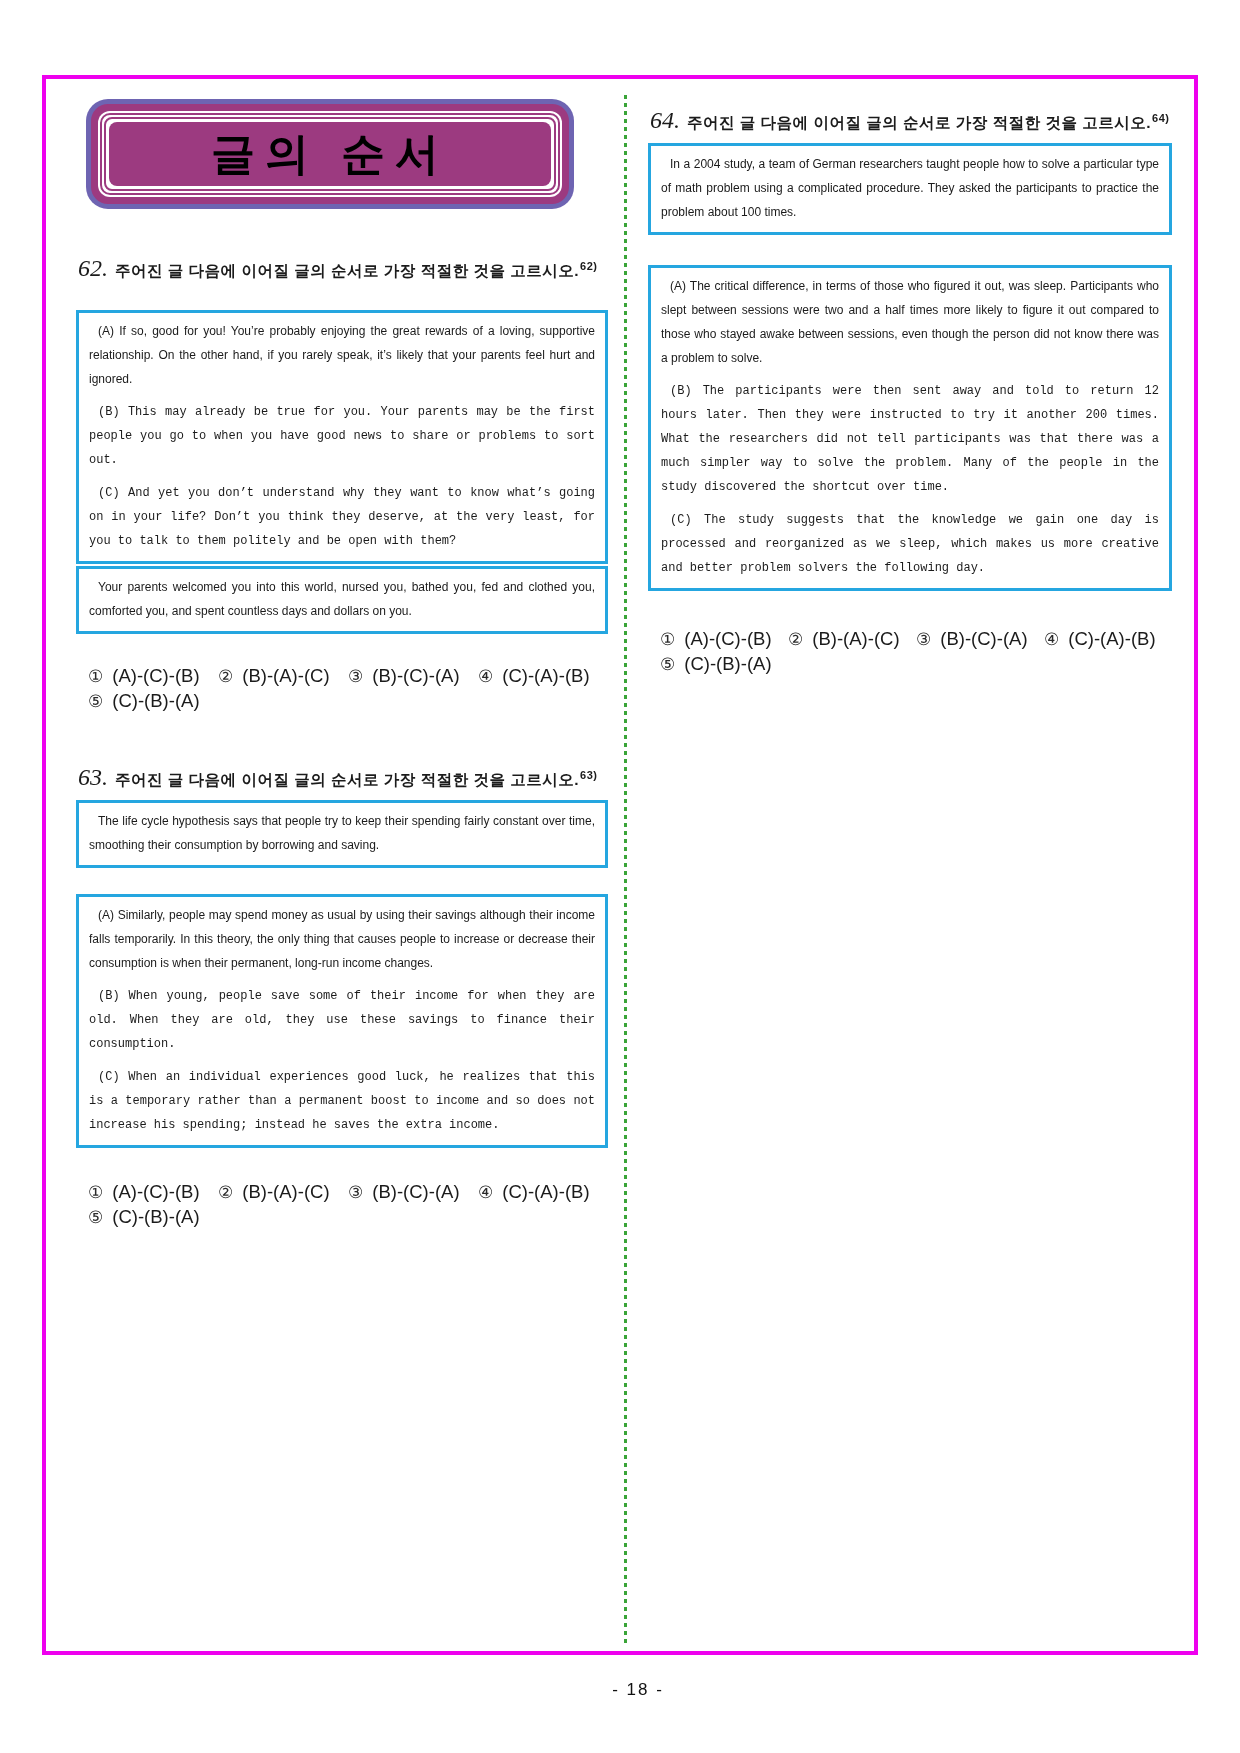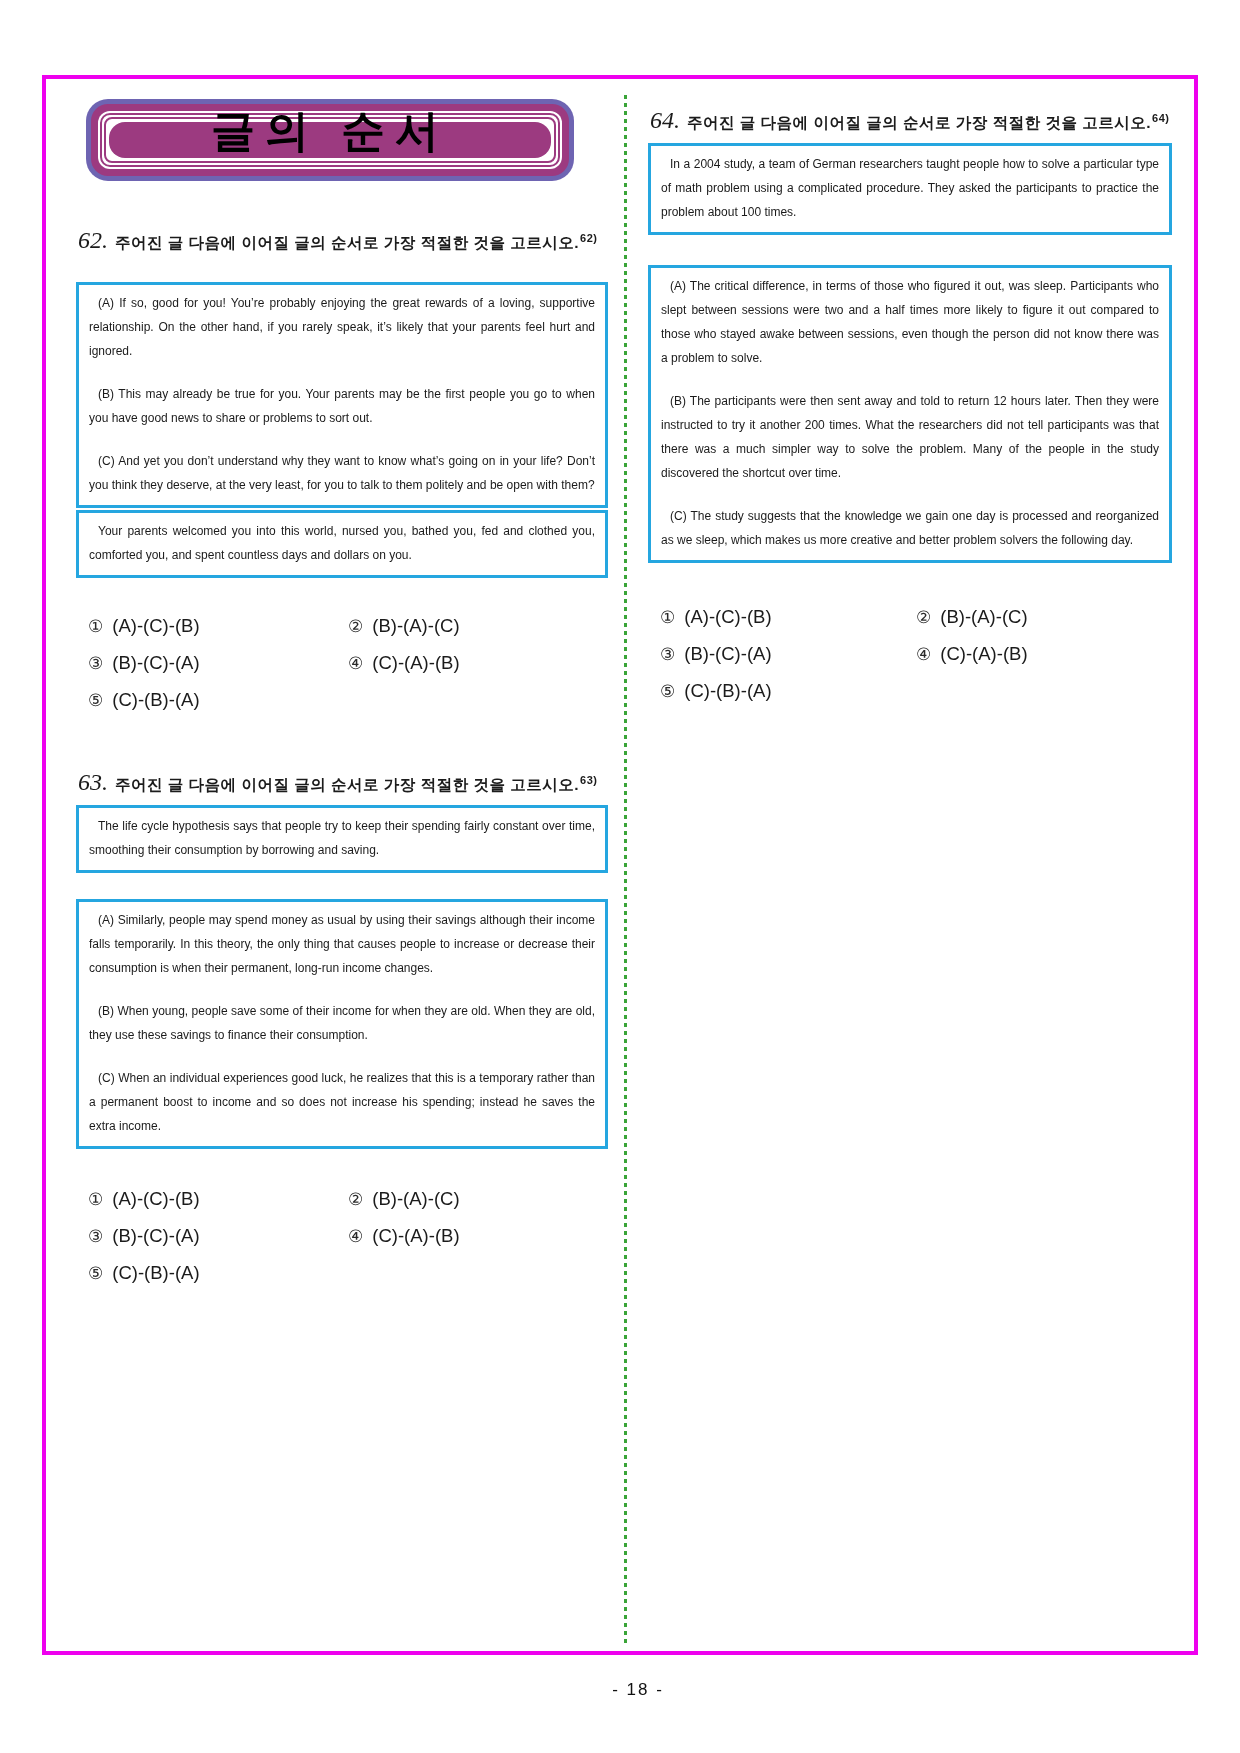--- a/index.html
+++ b/index.html
@@ -19,51 +19,51 @@
   .col { position:absolute; top:16px; }
   .col-left  { left:30px;  width:532px; }
   .col-right { left:602px; width:524px; }
 
   
   .banner-outer { margin:4px 0 0 10px; width:488px; background:#6e64b2; border-radius:22px; padding:5px; box-sizing:border-box; }
   .banner-mid   { background:#9c3a80; border-radius:17px; padding:7px; }
   .banner-white { background:#ffffff; border-radius:12px; padding:2px; }
   .banner-ring1 { border:2px solid #9c3a80; background:#ffffff; border-radius:10px; padding:2px; }
   .banner-ring2 { border:2px solid #9c3a80; background:#ffffff; border-radius:8px; padding:3px; }
-  .banner-inner { background:#9c3a80; border-radius:16px; height:36px; display:flex; align-items:flex-end; justify-content:center; }
+  .banner-inner { background:#9c3a80; border-radius:8px; height:64px; display:flex; align-items:center; justify-content:center; }
   .banner-title {
     font-size:44px; font-weight:bold; color:#000; letter-spacing:10px; line-height:54px;
   }
 
   
   .q-header { margin:0 0 9px 2px; font-size:15.5px; font-weight:bold; letter-spacing:0.5px; }
   .q-num {
     font-family:"Liberation Serif", serif; font-style:italic; font-weight:normal;
     font-size:24px; margin-right:7px; letter-spacing:0;
   }
   .fn { font-size:11px; vertical-align:super; font-weight:bold; margin-left:1px; }
 
   .box {
     border:3px solid #25a6e0; box-sizing:border-box;
     padding:6px 10px 8px 10px; font-size:12px; line-height:24px; text-align:justify;
   }
   .box p { margin:0; text-indent:9px; }
-  .abc p + p { margin-top:19px; }
+  .abc p + p { margin-top:9px;font-family:Liberation Mono, monospace; }
 
   .q62-header { margin-top:46px; }
   .q63-header { margin-top:52px; }
   .q64-header { margin-top:12px; }
   .passage-box { margin-top:2px; }
   .abc-box-62 { margin-top:28px; }
   .abc-box-63 { margin-top:26px; }
   .abc-box-64 { margin-top:30px; }
 
   .choices {
-    display:grid; grid-template-columns:1fr 1fr; row-gap:4px;
-    margin-top:32px; padding-left:12px; font-size:18.5px; line-height:32px;
+    display:grid; grid-template-columns:1fr 1fr 1fr 1fr; row-gap:4px;
+    margin-top:32px; padding-left:12px; font-size:18.5px; line-height:20px;
   }
   .choices-63 { margin-top:34px; }
   .choices-64 { margin-top:38px; }
   .choice { white-space:nowrap; }
   .marker { font-size:17px; margin-right:9px; color:#2a2a2a; }
 
   .page-number {
     position:absolute; left:0; top:1680px; width:100%;
     text-align:center; font-size:17px; color:#111; letter-spacing:2px;padding-left:18px;
   }

